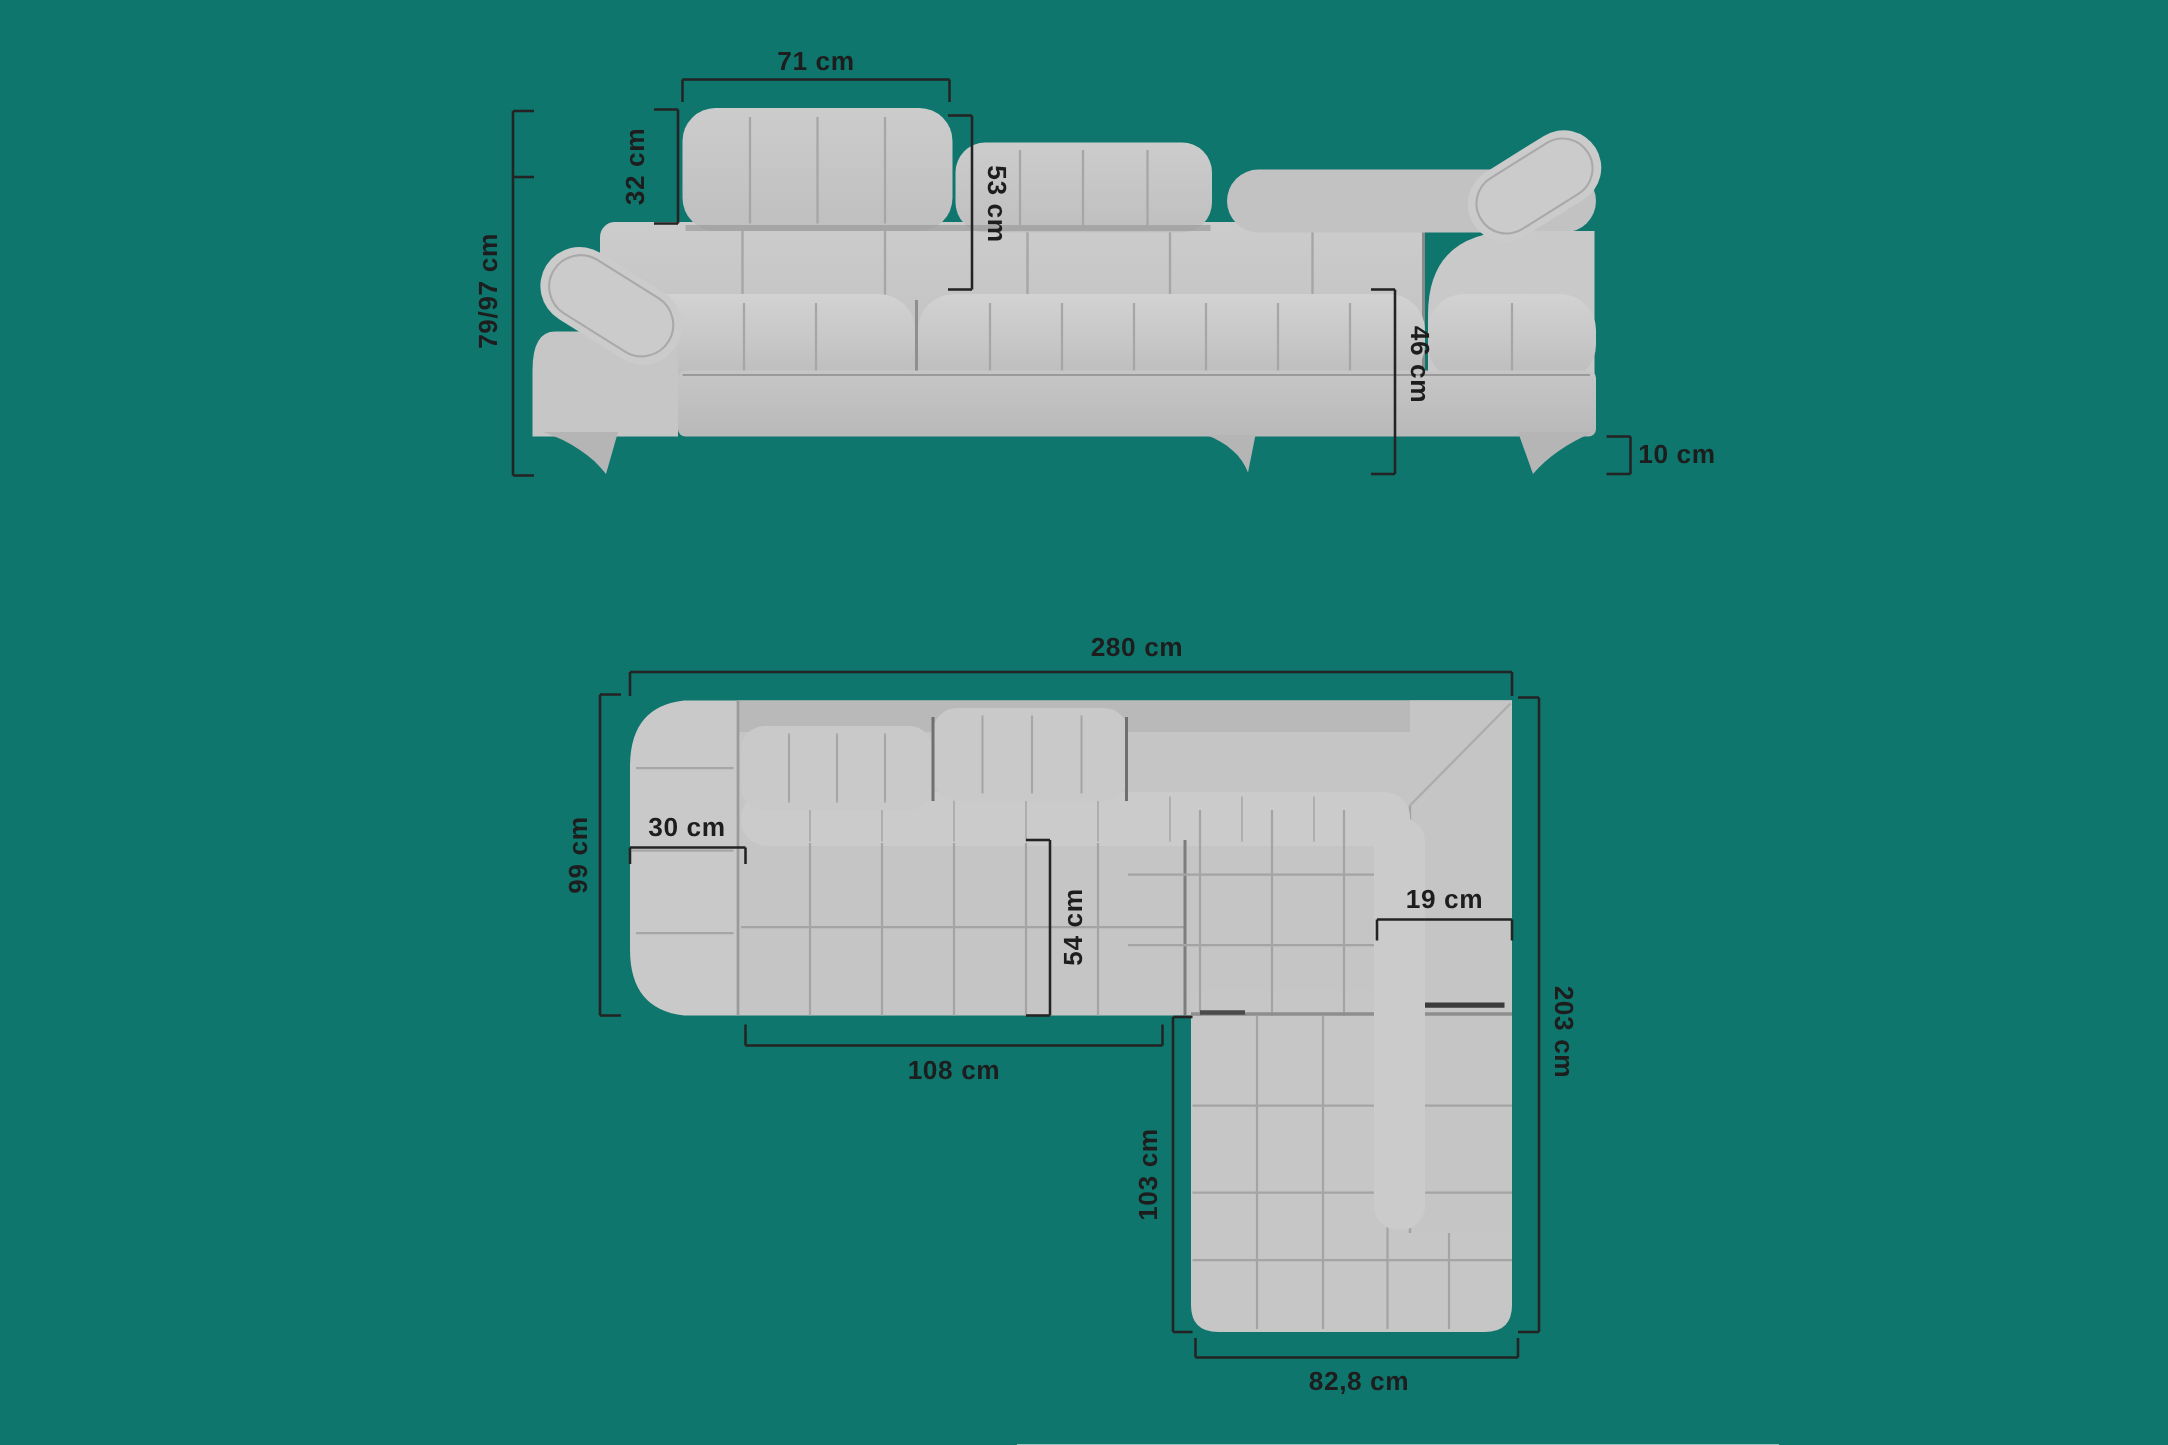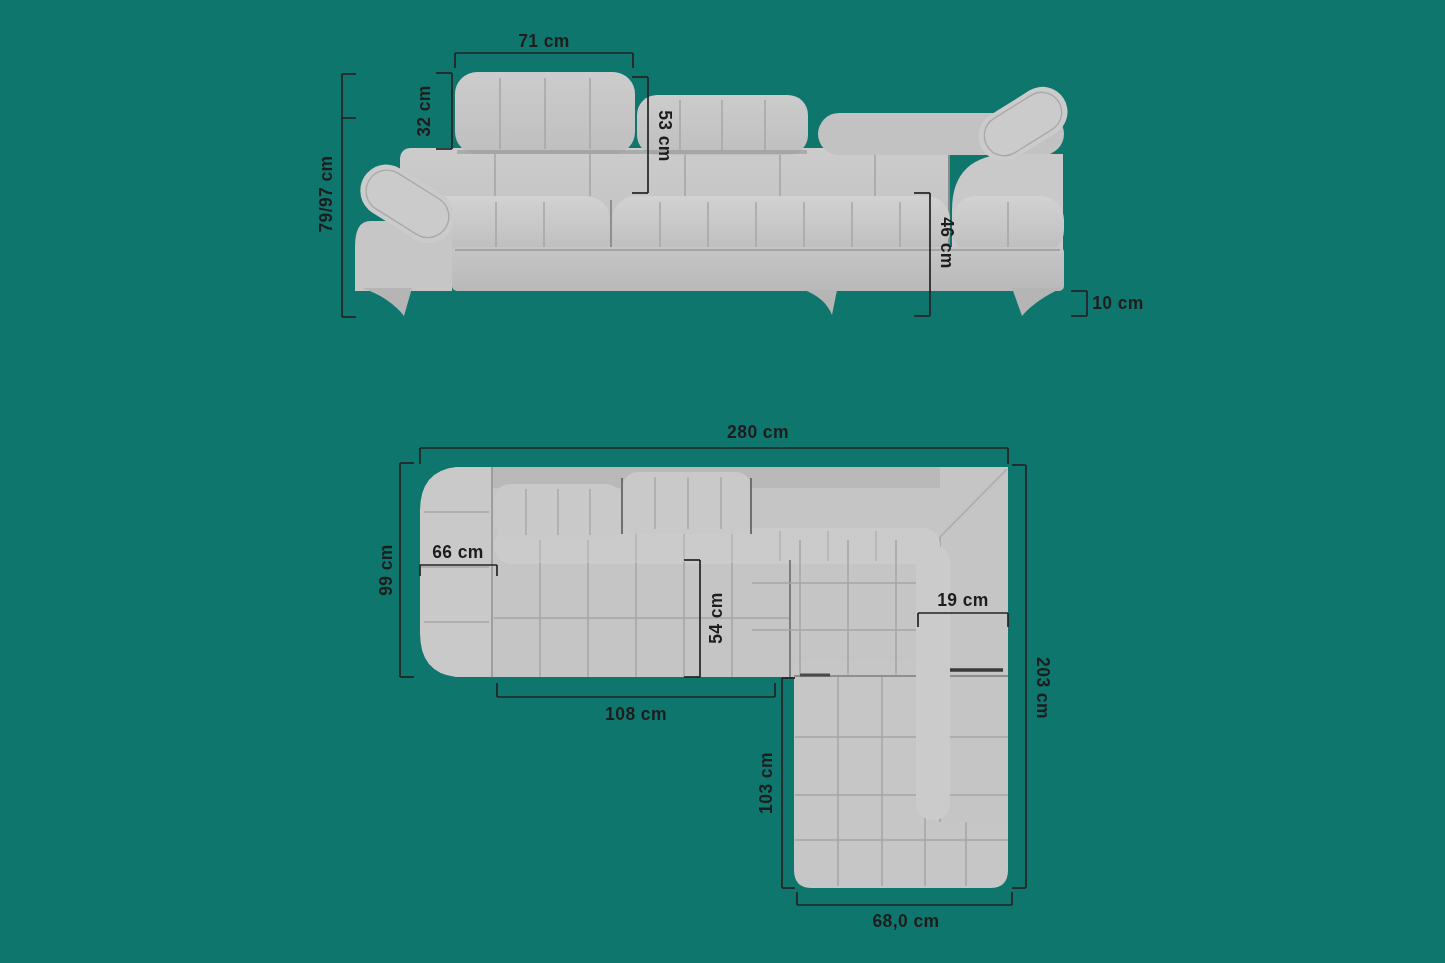--- a/index.html
+++ b/index.html
@@ -275,21 +275,21 @@
 
 <div class="dim-label" style="left:544px;top:41px;">71 cm</div>
 <div class="dim-label rot-ccw" style="left:424px;top:111px;">32 cm</div>
 <div class="dim-label rot-cw" style="left:664px;top:136px;">53 cm</div>
 <div class="dim-label rot-ccw" style="left:326px;top:194px;">79/97 cm</div>
 <div class="dim-label rot-cw" style="left:946px;top:243px;">46 cm</div>
 <div class="dim-label" style="left:1118px;top:303px;">10 cm</div>
 
 <div class="dim-label" style="left:714px;top:432px;margin-left:44px;">280 cm</div>
 <div class="dim-label rot-ccw" style="left:386px;top:570px;">99 cm</div>
-<div class="dim-label" style="left:458px;top:552px;">66 cm</div>
+<div class="dim-label" style="left:458px;top:552px;">30 cm</div>
 <div class="dim-label rot-ccw" style="left:716px;top:618px;">54 cm</div>
 <div class="dim-label" style="left:636px;top:714px;">108 cm</div>
 <div class="dim-label" style="left:963px;top:600px;">19 cm</div>
 <div class="dim-label rot-cw" style="left:1042px;top:688px;">203 cm</div>
 <div class="dim-label rot-ccw" style="left:766px;top:783px;">103 cm</div>
-<div class="dim-label" style="left:906px;top:921px;">68,0 cm</div>
+<div class="dim-label" style="left:906px;top:921px;">82,8 cm</div>
 
 </div>
 
 </body></html>

